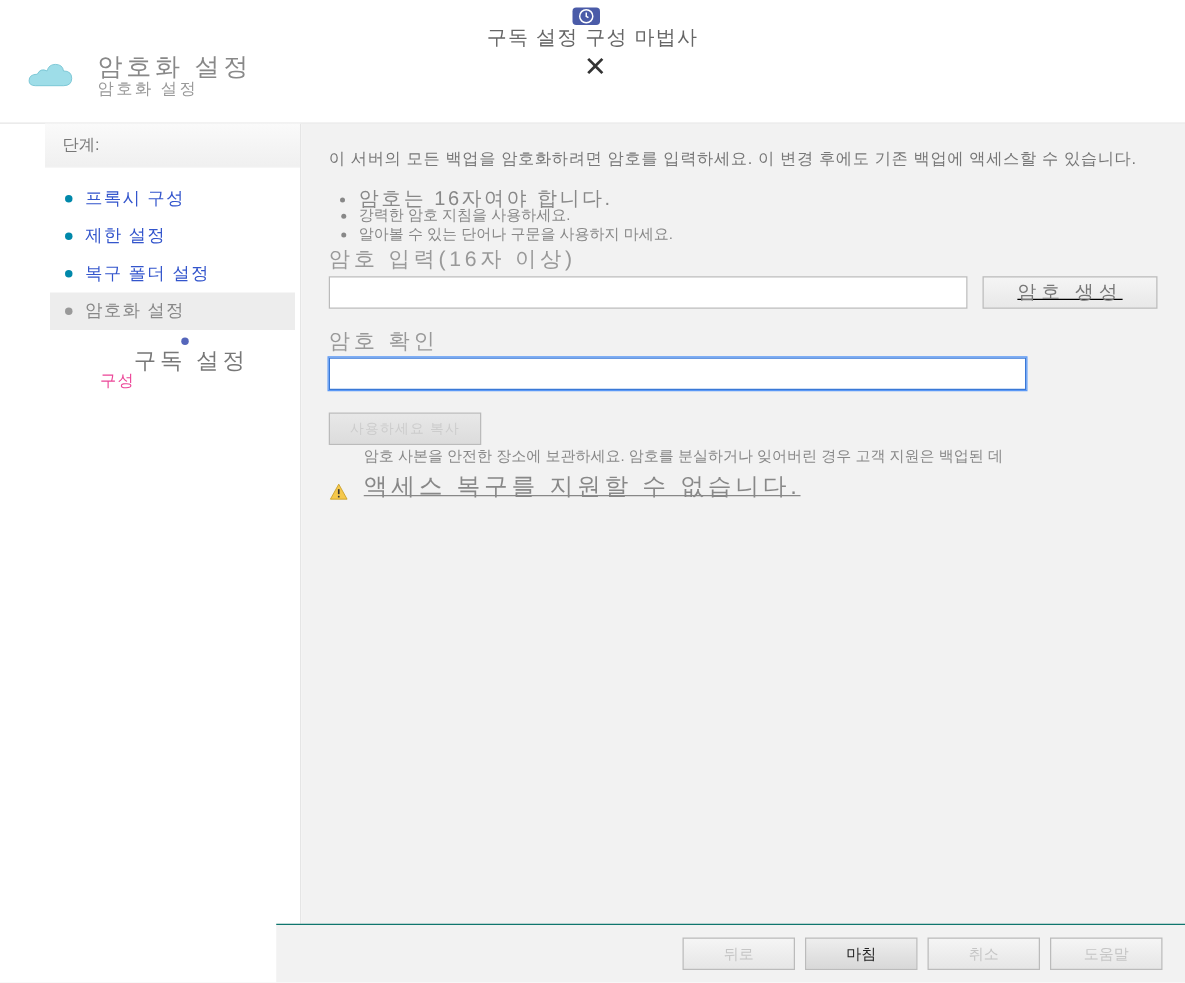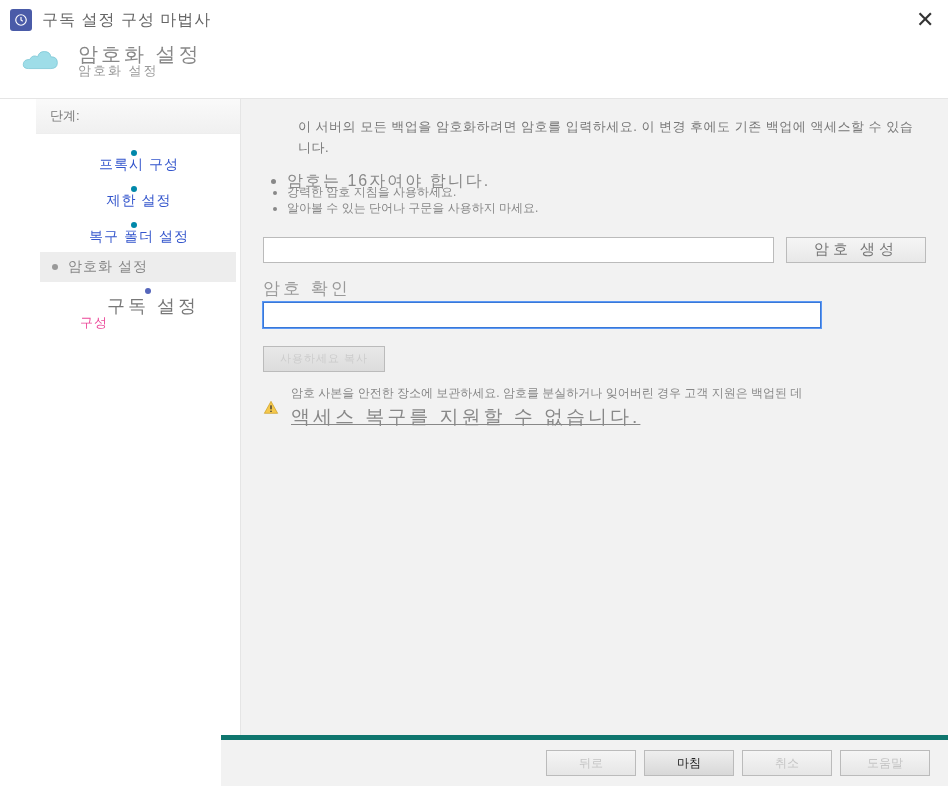--- a/index.html
+++ b/index.html
@@ -17,20 +17,21 @@
       position: relative;
     }
     
     
     .titlebar {
       display: flex;
       align-items: center;
       padding: 6px 10px;
       background: #ffffff;
       height: 40px;
+      flex-direction: column;
     }
     .titlebar-icon {
       width: 22px;
       height: 22px;
       background: #4a5ba8;
       border-radius: 3px;
       margin-right: 10px;
       display: flex;
       align-items: center;
       justify-content: center;
@@ -121,21 +122,21 @@
     .sidebar li .bullet {
       width: 6px;
       height: 6px;
       border-radius: 50%;
       margin-right: 10px;
       flex-shrink: 0;
     }
     .bullet.done { background: #0088aa; }
     .bullet.current { background: #999; }
     .bullet.future { background: #5566bb; }
-    .sidebar li.link-done { color: #3355cc; flex-direction: column; }
+    .sidebar li.link-done { color: #3355cc; }
     .sidebar li.current {
       background: #ededed;
       color: #888;
     }
     .sidebar li.future {
       color: #777;
       font-size: 18px;
       letter-spacing: 3px;
       flex-wrap: wrap;
       flex-direction: column;
@@ -156,48 +157,47 @@
       padding: 18px 22px;
       position: relative;
       overflow: hidden;
     }
     .intro {
       color: #777;
       font-size: 13px;
       line-height: 1.6;
       letter-spacing: 0.5px;
       margin-bottom: 12px;
-      margin-left: 35px;
     }
     .rules {
       list-style: disc;
       margin-left: 24px;
       color: #888;
       font-size: 12px;
       line-height: 1.3;
-      margin-bottom: 20px;
     }
     .rules li.bigline {
       font-size: 16px;
       color: #888;
       letter-spacing: 2px;
       margin-bottom: -6px;
     }
     
     .field-label {
       color: #999;
       font-size: 17px;
       letter-spacing: 3px;
       margin-bottom: 2px;
     }
     .field-row {
       display: flex;
       gap: 12px;
       align-items: center;
       margin-bottom: 14px;
+      text-decoration: underline;
     }
     .text-input {
       flex: 1;
       height: 26px;
       border: 1px solid #bbb;
       background: #fff;
       padding: 0 6px;
       font-size: 13px;
     }
     .text-input.focused {
@@ -225,23 +225,23 @@
       background: linear-gradient(#e8e8e8,#dcdcdc);
       border: 1px solid #bbb;
       color: #ccc;
       font-size: 11px;
       cursor: default;
       letter-spacing: 1px;
     }
     
     .warning-row {
       display: flex;
-      align-items: center;
+      align-items: flex-end;
       gap: 12px;
-      margin-top: 12px;
+      margin-top: 0;
     }
     .warn-icon {
       width: 16px;
       height: 16px;
       flex-shrink: 0;
       margin-top: 2px;
     }
     .warn-text {
       color: #888;
       font-size: 12px;
@@ -255,21 +255,21 @@
       text-decoration: underline;
     }
     
     
     .footer {
       position: absolute;
       bottom: 0;
       left: 221px;
       right: 0;
       background: #f2f2f2;
-      border-top: 5px solid #0f766e;
+      border-top: 1px solid #0f766e;
       padding: 10px 18px;
       display: flex;
       justify-content: flex-end;
       gap: 8px;
     }
     .footer button {
       width: 90px;
       height: 26px;
       border: 1px solid #bbb;
       background: linear-gradient(#f5f5f5,#e6e6e6);
@@ -337,20 +337,21 @@
 
   <div class="content">
     <div class="intro">이 서버의 모든 백업을 암호화하려면 암호를 입력하세요. 이 변경 후에도 기존 백업에 액세스할 수 있습니다.</div>
     
     <ul class="rules">
       <li class="bigline">암호는 16자여야 합니다.</li>
       <li>강력한 암호 지침을 사용하세요.</li>
       <li>알아볼 수 있는 단어나 구문을 사용하지 마세요.</li>
     </ul>
     
+    <div class="field-label">암호 입력(16자 이상)</div>
     <div class="field-row">
       <input type="password" class="text-input" value="" style="">
       <button class="btn-gen">암호 생성</button>
     </div>
     
     <div class="field-label">암호 확인</div>
     <div class="field-row confirm-wrap">
       <input type="password" class="text-input focused" value="" style="">
     </div>
     

